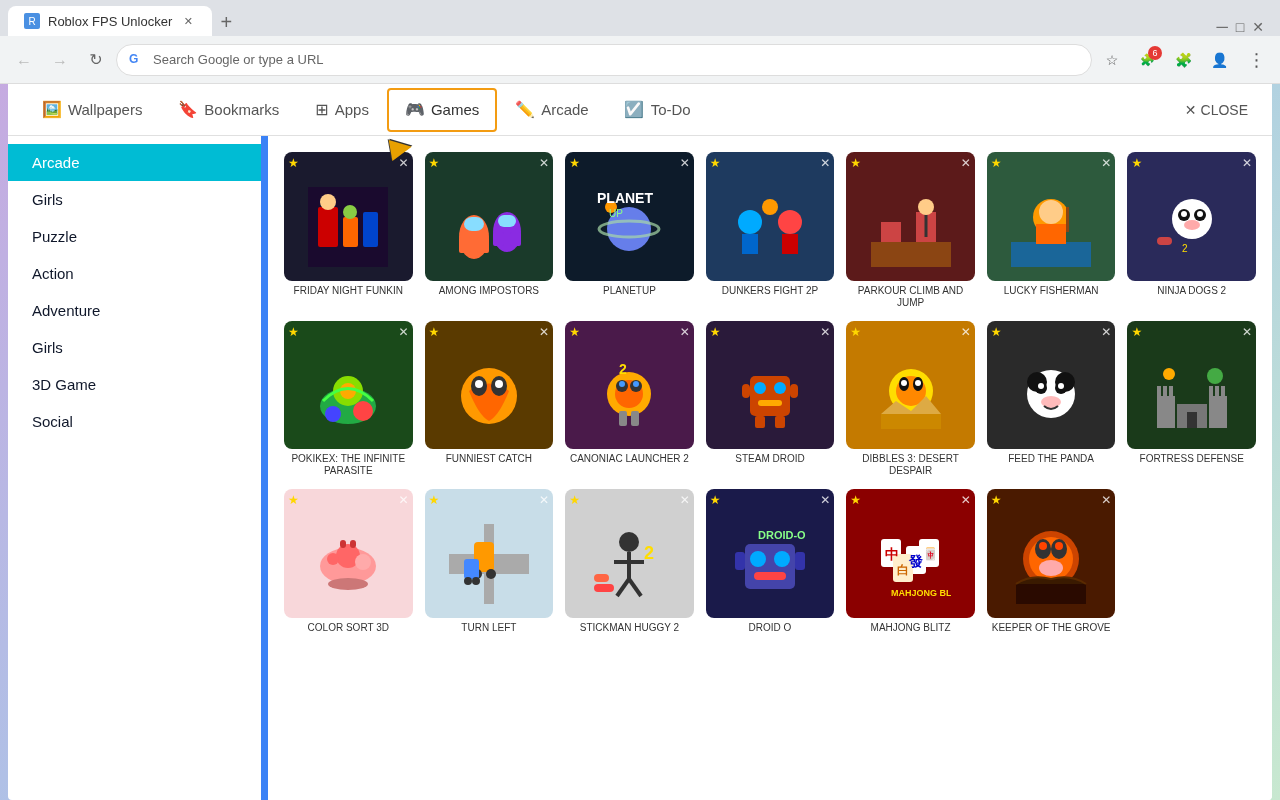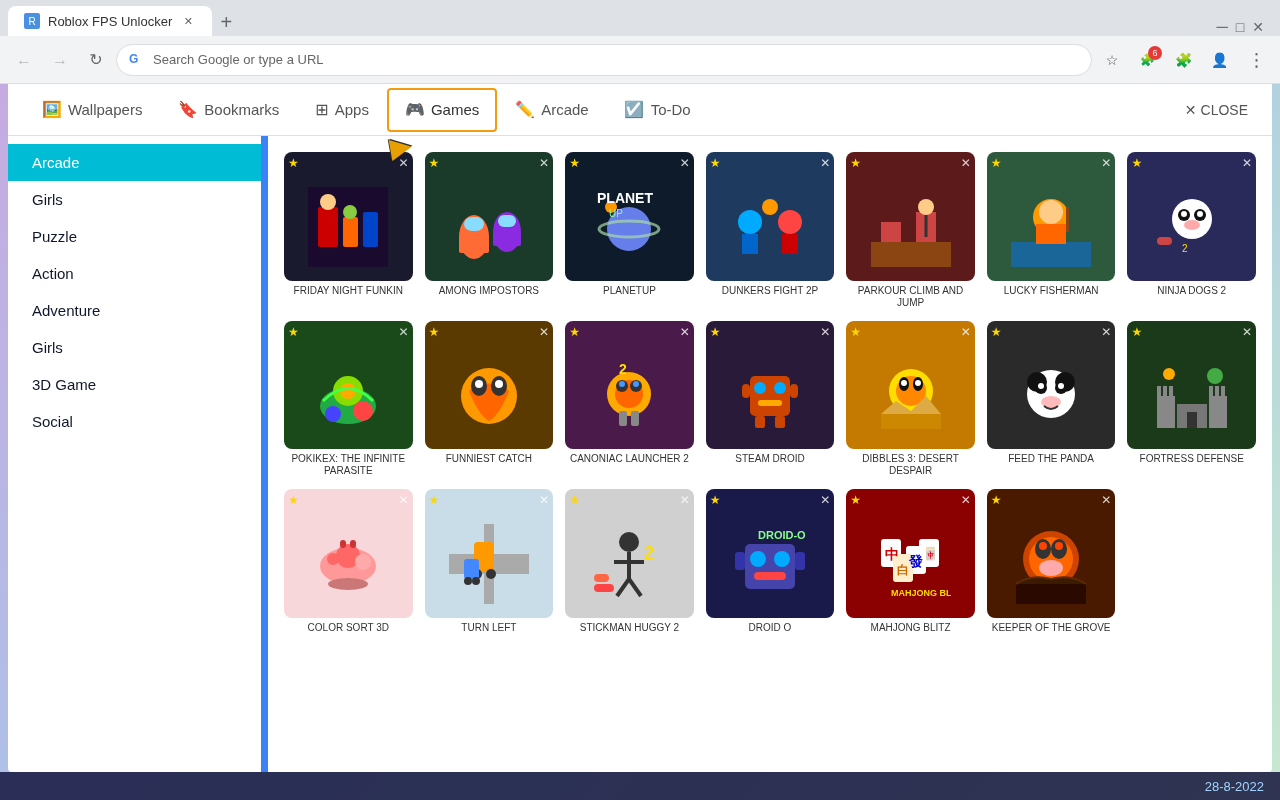--- a/index.html
+++ b/index.html
@@ -854,18 +854,15 @@
               <span class="game-card-close">✕</span>
             </div>
             <div class="game-title">KEEPER OF THE GROVE</div>
           </div>
 
         </div>
       </div>
     </div>
   </div>
 
-  <div class="bottom-bar">
-    <span>28-8-2022</span>
-  </div>
 </div>
 
 <div class="cursor-overlay">▶</div>
 
 </body></html>

